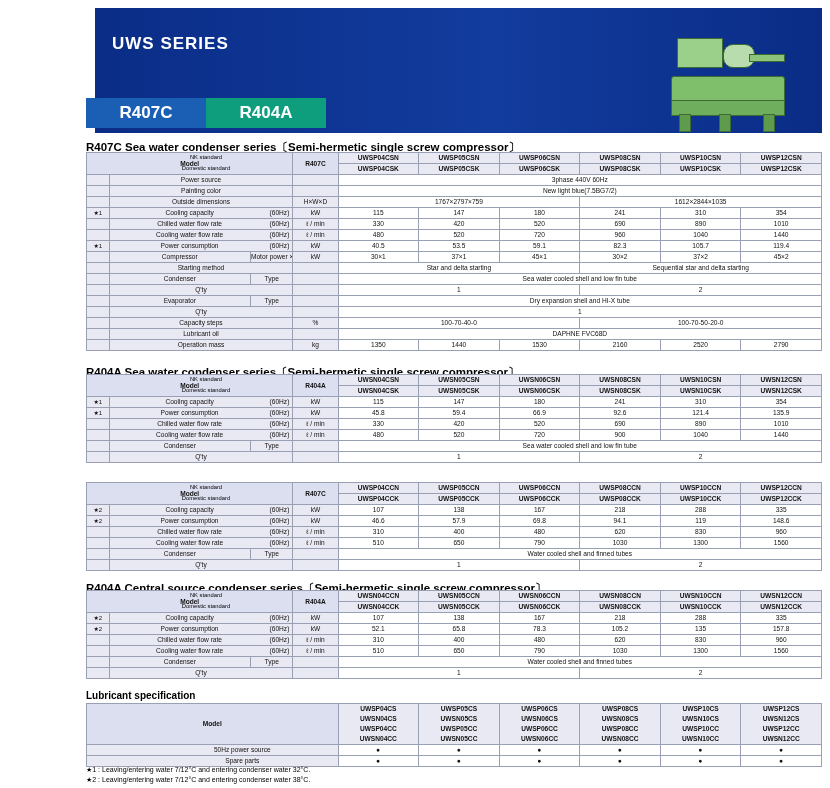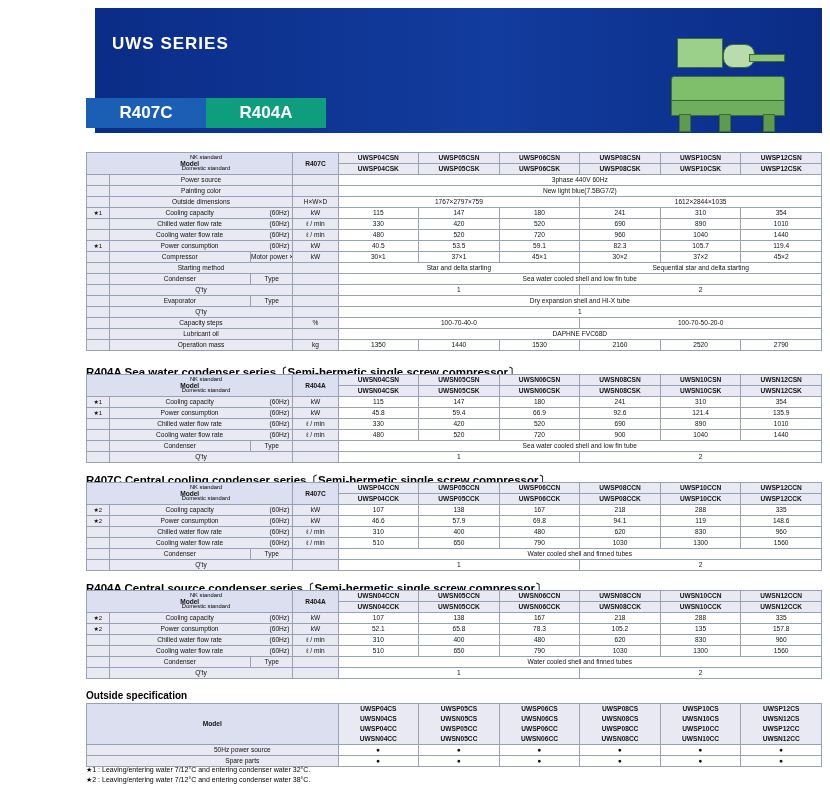--- a/index.html
+++ b/index.html
@@ -61,24 +61,24 @@
       <div class="m-leg" style="left:114px;"></div>
     </div>
   </div>
   <div class="leftbar"></div>
 
   <div class="tabs">
     <div class="tab blue">R407C</div>
     <div class="tab green">R404A</div>
   </div>
 
+  <div class="sec-h" style="left:86px;top:140px;">R407C Sea water condenser series〔Semi-hermetic single screw compressor〕</div>
   <div class="sec-h" style="left:86px;top:365px;">R404A Sea water condenser series〔Semi-hermetic single screw compressor〕</div>
-  <div class="sec-h" style="left:86px;top:473px;">R407C Central cooling condenser series〔Semi-hermetic single screw compressor〕</div>
   <div class="sec-h" style="left:86px;top:581px;">R404A Central source condenser series〔Semi-hermetic single screw compressor〕</div>
-  <div class="opt-h" style="left:86px;top:690px;">Outside specification</div>
+  <div class="opt-h" style="left:86px;top:690px;">Lubricant specification</div>
 
   <div id="tables-root">
       <table class="spec" style="left: 86px; top: 152px; width: 736px;">
         <colgroup>
           <col style="width:16px">
           <col style="width:100px">
           <col style="width:30px">
           <col style="width:32px">
           <col style="width:57px">
           <col style="width:57px">

